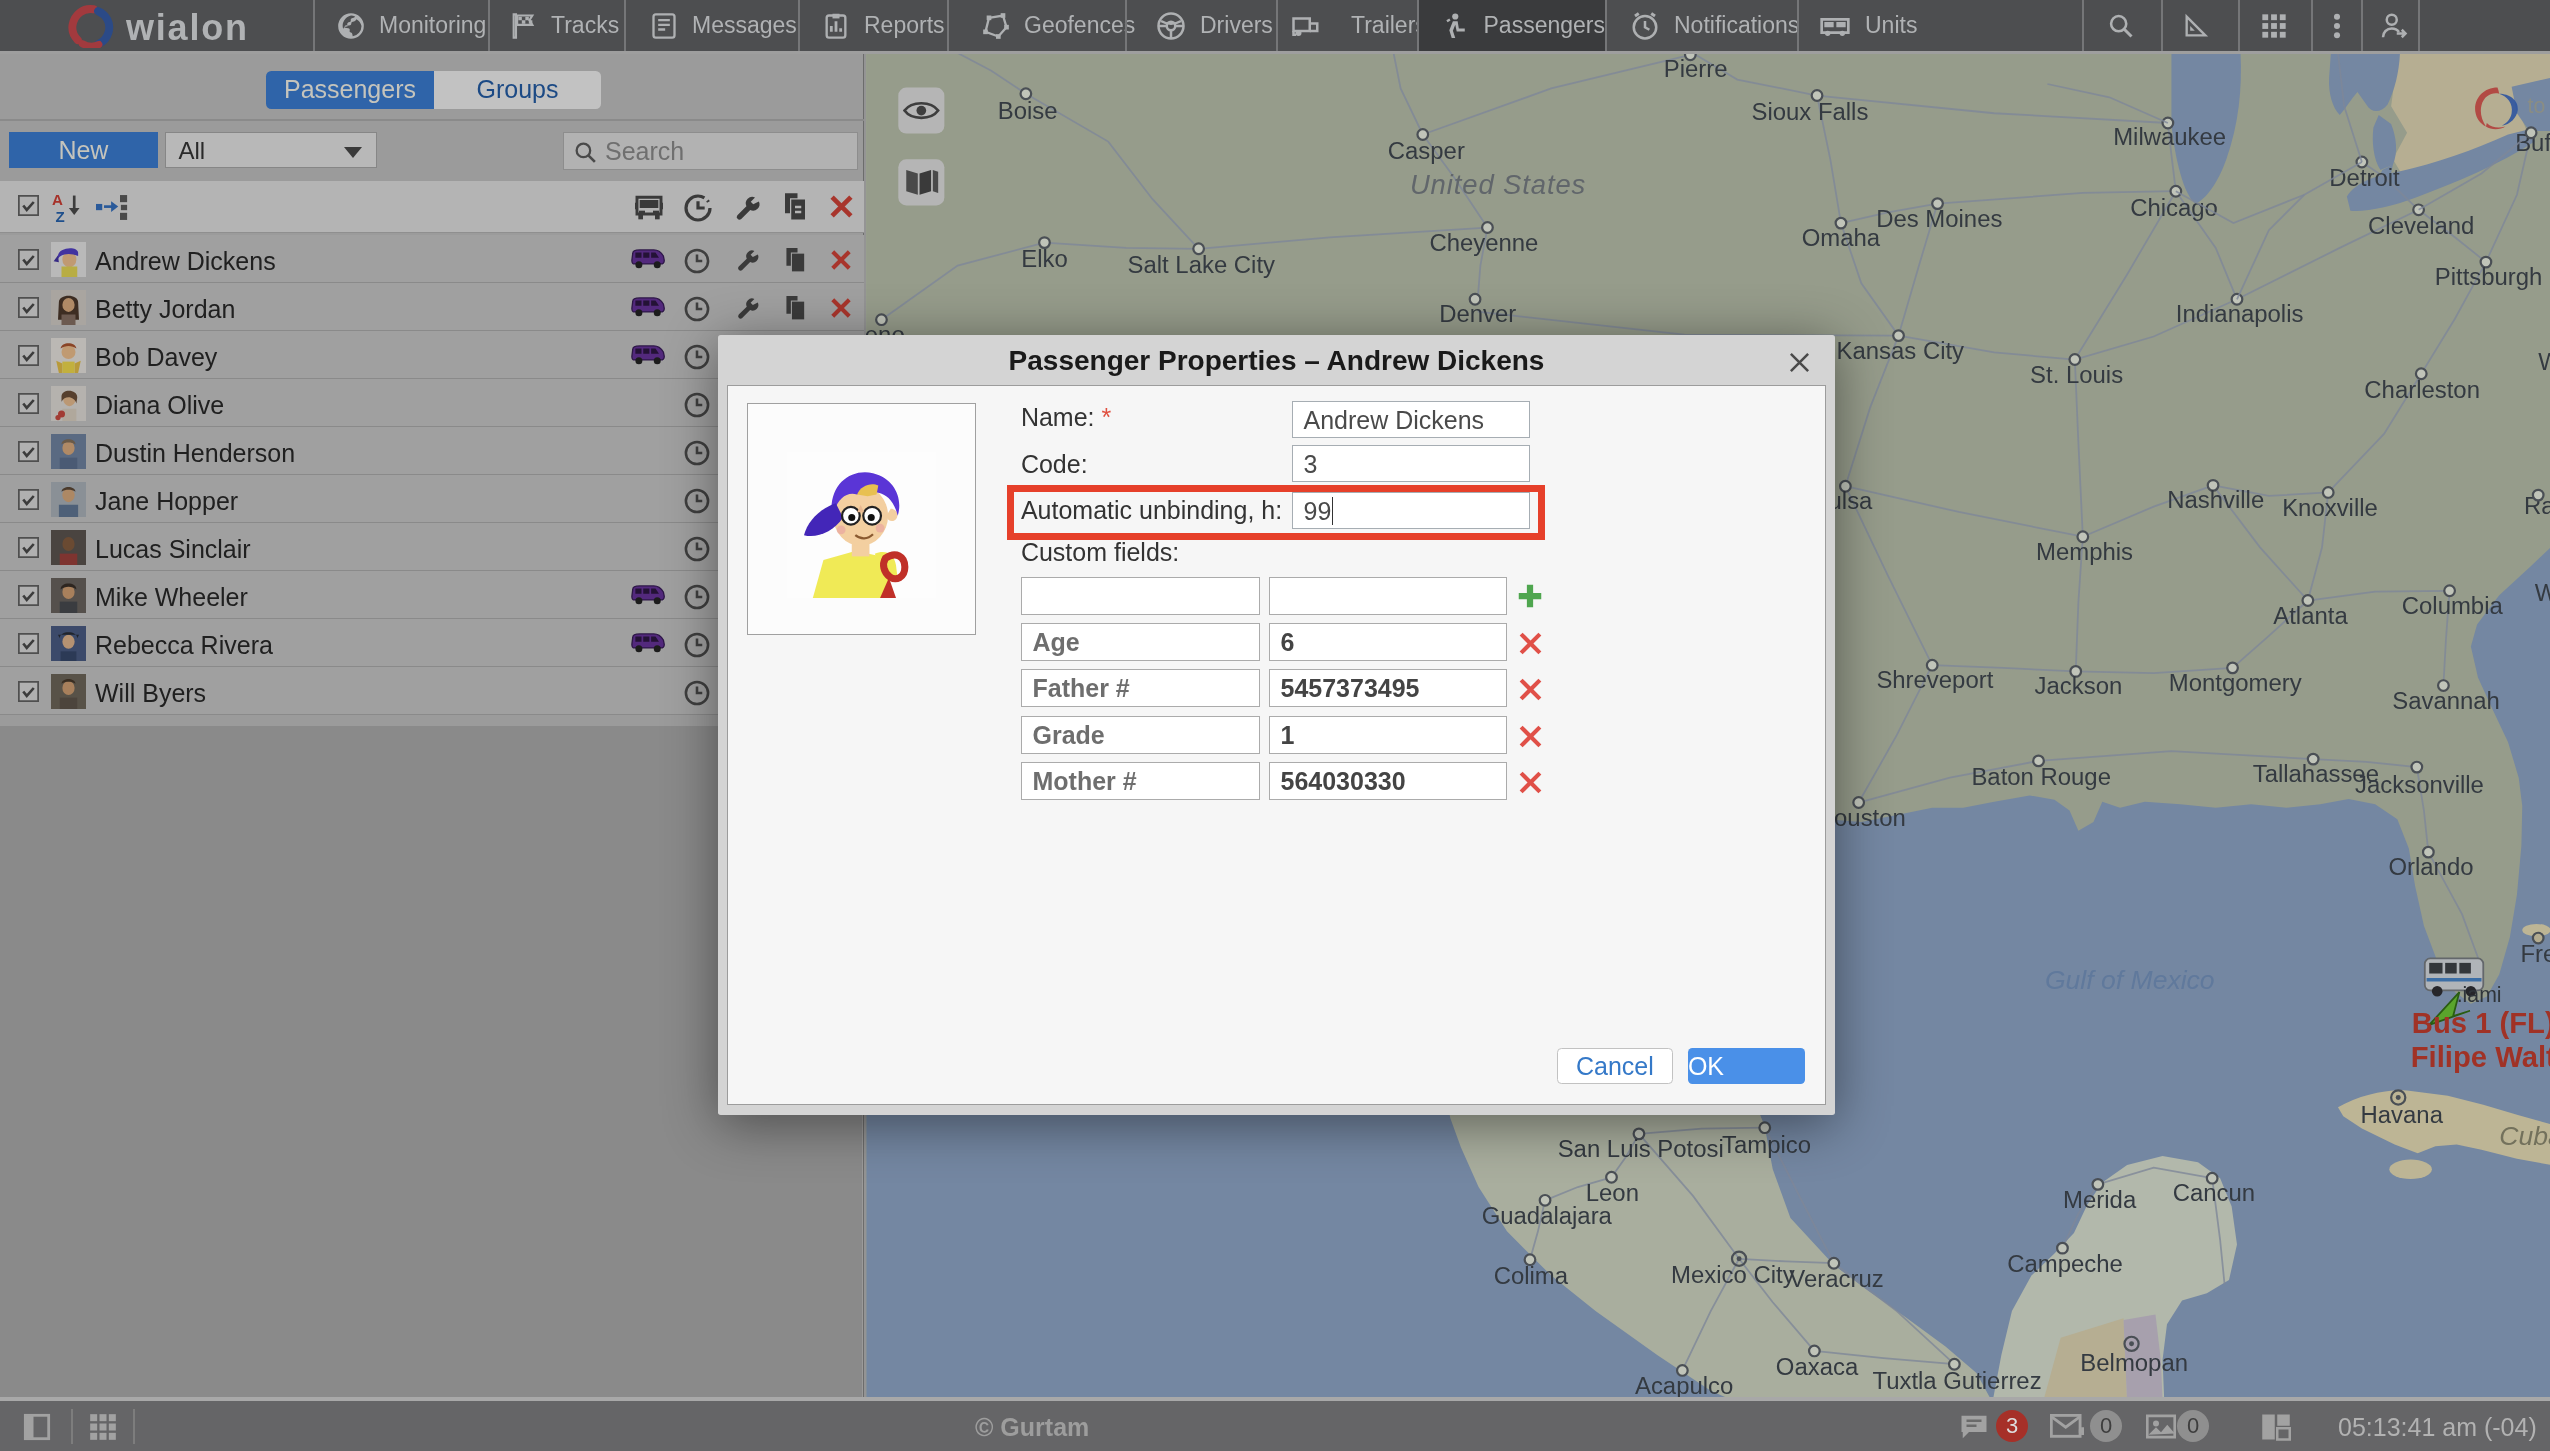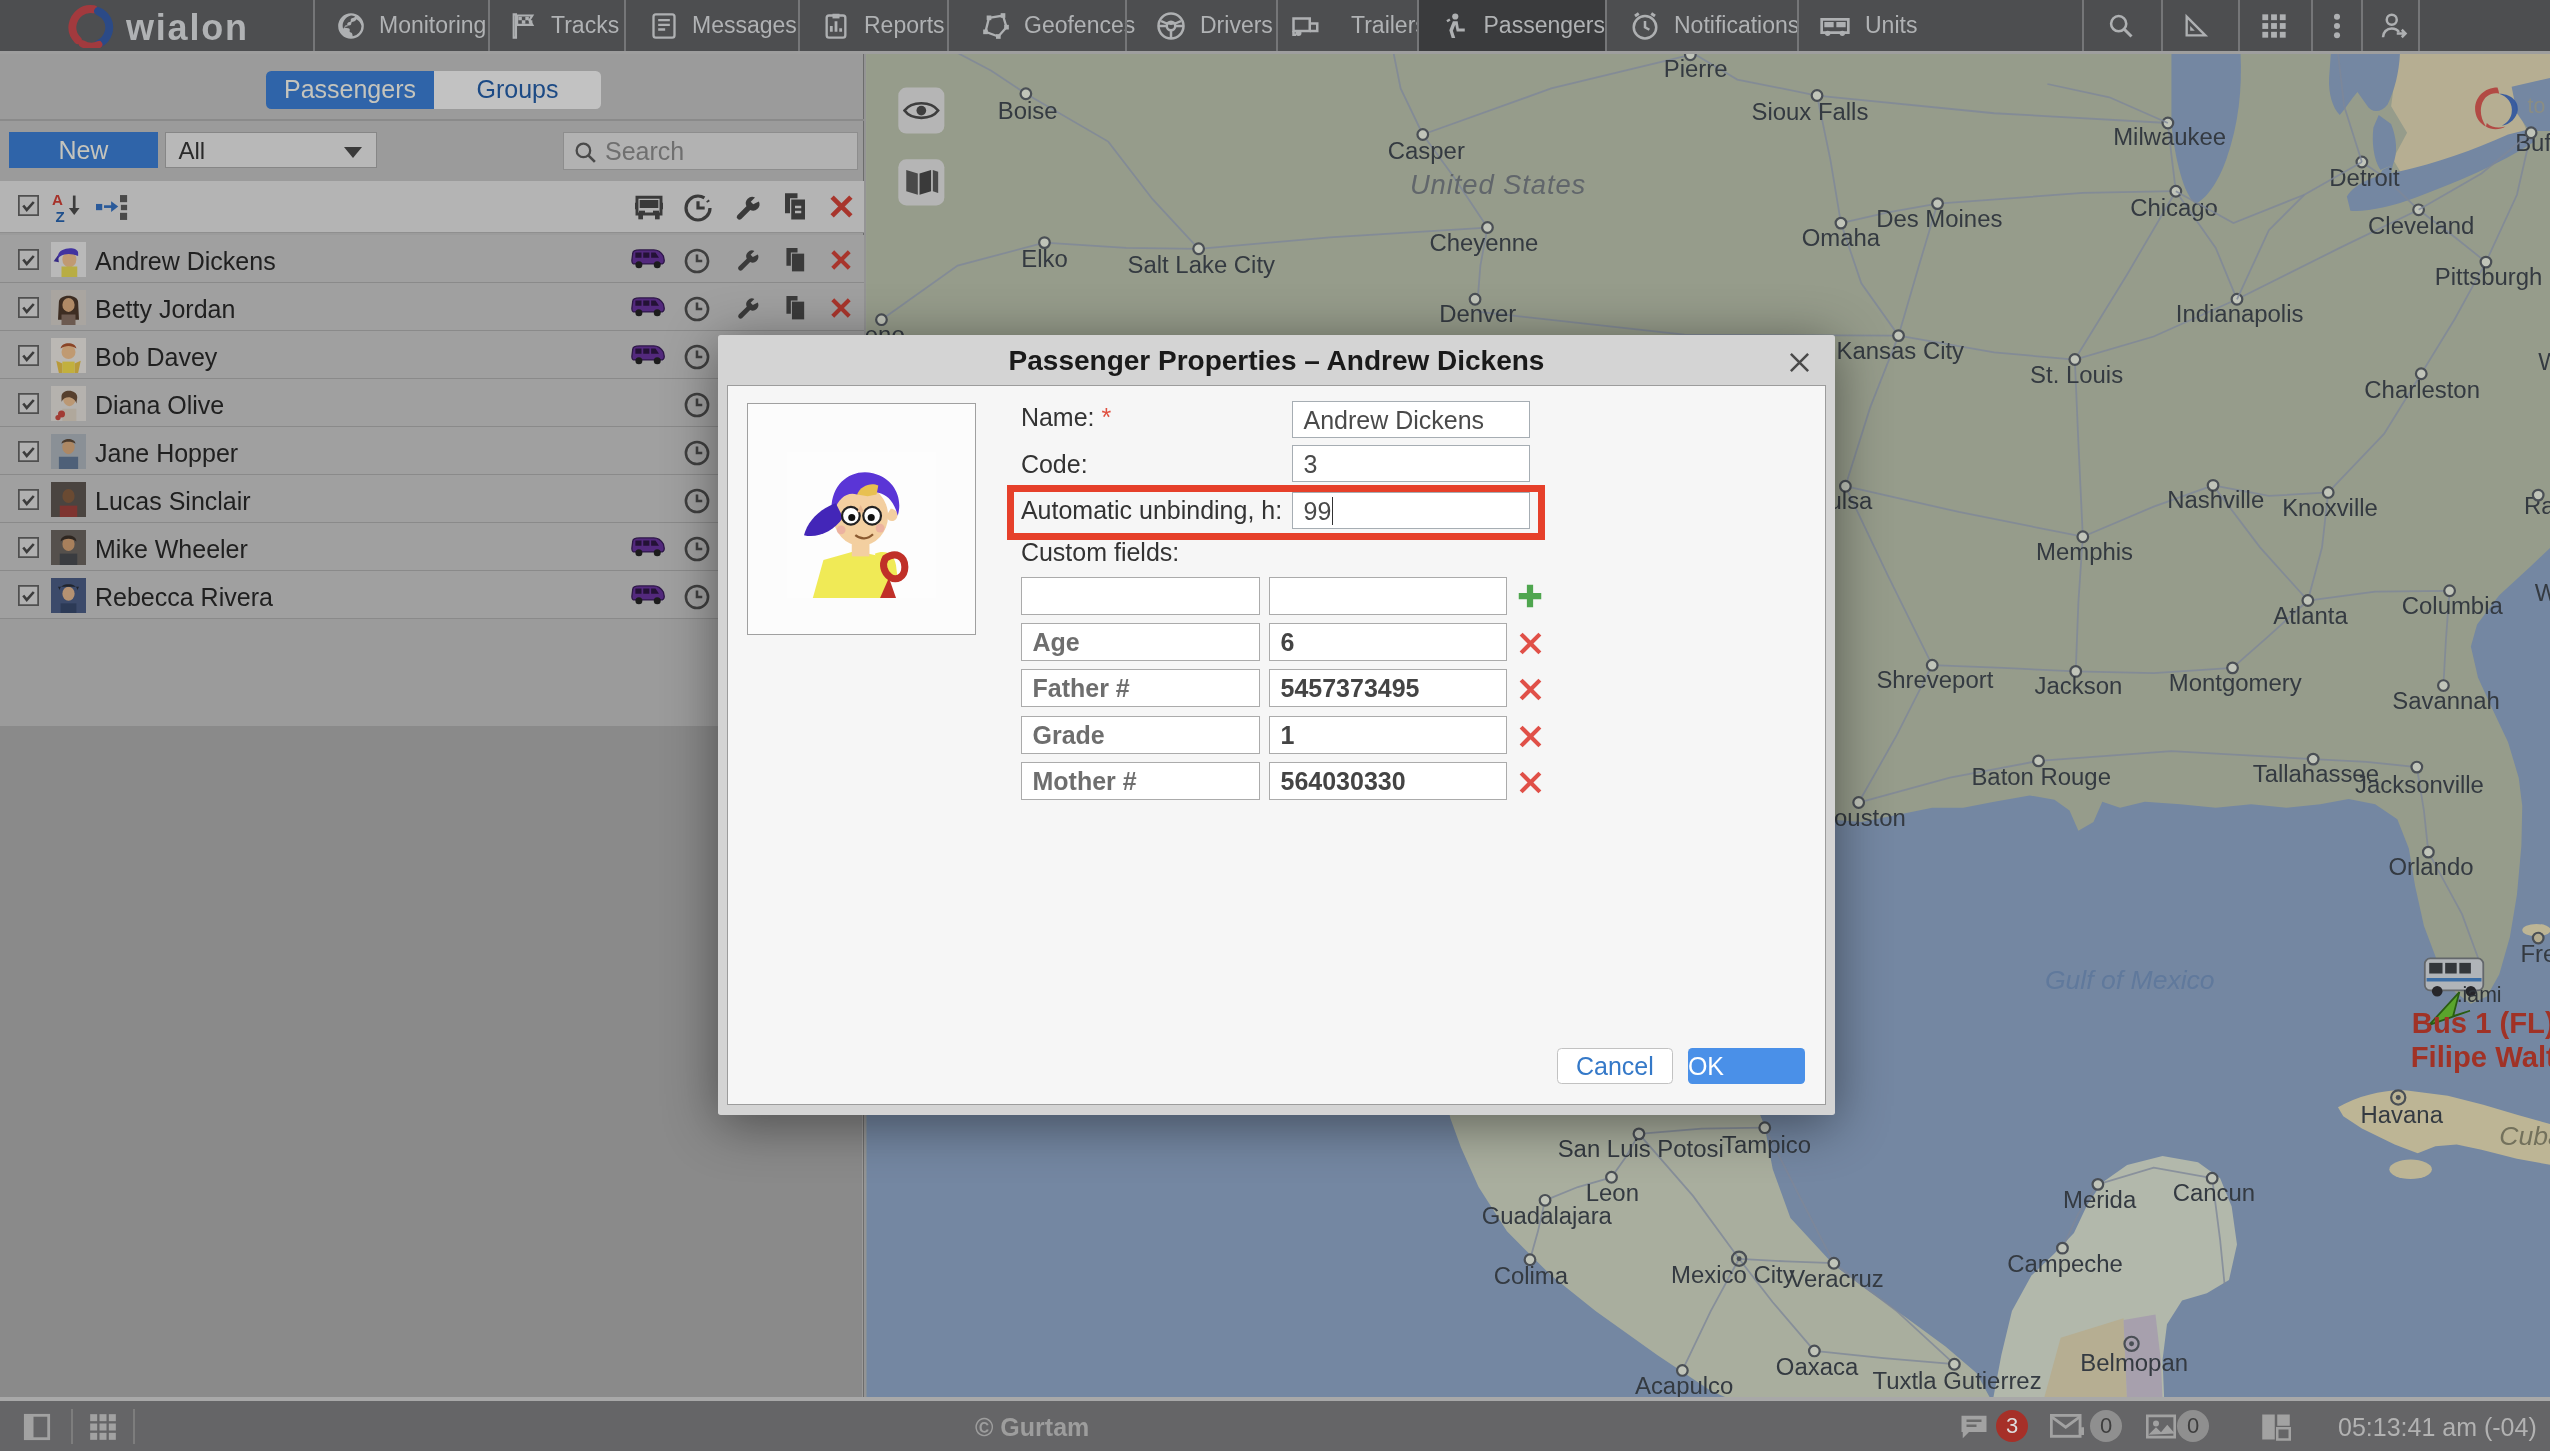--- a/index.html
+++ b/index.html
@@ -349,20 +349,37 @@
             <circle cx="12" cy="12" r="9.5" fill="none" stroke="#3f3f3f" stroke-width="2.2"></circle>
             <path d="M12 6.5V12h4.5" fill="none" stroke="#3f3f3f" stroke-width="2.2"></path>
           </svg>
         </div>
   <div class="row">
           <svg class="cell-cb" width="21" height="21" viewBox="0 0 24 24">
             <rect x="1" y="1" width="22" height="22" fill="#b0b0b0" stroke="#4f4f4f" stroke-width="2"></rect>
             <path d="M6 12l4 5 8-9" fill="none" stroke="#3c3c3c" stroke-width="3"></path>
           </svg>
           <svg class="avatar" viewBox="0 0 40 40">
+            <rect width="40" height="40" fill="#5a6a82"></rect>
+            <ellipse cx="20" cy="16" rx="7" ry="8" fill="#b08a66"></ellipse>
+            <path d="M12 12 C12 4 28 4 28 12 C23 9 17 9 12 12 Z" fill="#6a5a48"></path>
+            <rect x="10" y="27" width="20" height="13" fill="#4a5a74"></rect>
+          </svg>
+          <div class="name">Dustin Henderson</div>
+          <svg class="icell" style="left:683px;top:11.5px;" width="28" height="28" viewBox="0 0 24 24">
+            <circle cx="12" cy="12" r="9.5" fill="none" stroke="#3f3f3f" stroke-width="2.2"></circle>
+            <path d="M12 6.5V12h4.5" fill="none" stroke="#3f3f3f" stroke-width="2.2"></path>
+          </svg>
+        </div>
+  <div class="row">
+          <svg class="cell-cb" width="21" height="21" viewBox="0 0 24 24">
+            <rect x="1" y="1" width="22" height="22" fill="#b0b0b0" stroke="#4f4f4f" stroke-width="2"></rect>
+            <path d="M6 12l4 5 8-9" fill="none" stroke="#3c3c3c" stroke-width="3"></path>
+          </svg>
+          <svg class="avatar" viewBox="0 0 40 40">
             <rect width="40" height="40" fill="#8a9096"></rect>
             <ellipse cx="20" cy="15" rx="7" ry="8" fill="#ad8864"></ellipse>
             <path d="M12 11 C13 4 27 4 28 11 C23 8 17 8 12 11 Z" fill="#4a3a2c"></path>
             <rect x="9" y="26" width="22" height="14" fill="#4e6078"></rect>
           </svg>
           <div class="name">Jane Hopper</div>
           <svg class="icell" style="left:683px;top:11.5px;" width="28" height="28" viewBox="0 0 24 24">
             <circle cx="12" cy="12" r="9.5" fill="none" stroke="#3f3f3f" stroke-width="2.2"></circle>
             <path d="M12 6.5V12h4.5" fill="none" stroke="#3f3f3f" stroke-width="2.2"></path>
           </svg>
@@ -417,20 +434,37 @@
             <path d="M10 14 C10 5 30 5 30 14 L32 10 L8 10 Z" fill="#20242c"></path>
             <rect x="11" y="29" width="18" height="11" fill="#2c3a56"></rect>
           </svg>
           <div class="name">Rebecca Rivera</div>
           <svg class="icell" style="left:631px;top:13.3px;" width="35" height="23" viewBox="0 0 40 26">
             <path d="M2 6 C2 3 5 2 10 2 L26 2 C31 2 34 4 37 9 L38 14 C38 17 37 18 34 18 L4 18 C2 18 1 17 1 14 Z" fill="#53297d" stroke="#2e1748" stroke-width="1.5"></path>
             <path d="M5 5h7v6H5zm9 0h7v6h-7zm9 0h5l4 6h-9z" fill="#241236"></path>
             <circle cx="9" cy="19" r="4" fill="#1c1c1c"></circle>
             <circle cx="30" cy="19" r="4" fill="#1c1c1c"></circle>
           </svg>
+          <svg class="icell" style="left:683px;top:11.5px;" width="28" height="28" viewBox="0 0 24 24">
+            <circle cx="12" cy="12" r="9.5" fill="none" stroke="#3f3f3f" stroke-width="2.2"></circle>
+            <path d="M12 6.5V12h4.5" fill="none" stroke="#3f3f3f" stroke-width="2.2"></path>
+          </svg>
+        </div>
+  <div class="row">
+          <svg class="cell-cb" width="21" height="21" viewBox="0 0 24 24">
+            <rect x="1" y="1" width="22" height="22" fill="#b0b0b0" stroke="#4f4f4f" stroke-width="2"></rect>
+            <path d="M6 12l4 5 8-9" fill="none" stroke="#3c3c3c" stroke-width="3"></path>
+          </svg>
+          <svg class="avatar" viewBox="0 0 40 40">
+            <rect width="40" height="40" fill="#585248"></rect>
+            <ellipse cx="20" cy="16" rx="7" ry="8" fill="#a8805c"></ellipse>
+            <path d="M12 11 C13 4 27 4 28 11 C23 8 17 8 12 11 Z" fill="#3a2e22"></path>
+            <rect x="10" y="27" width="20" height="13" fill="#4c443c"></rect>
+          </svg>
+          <div class="name">Will Byers</div>
           <svg class="icell" style="left:683px;top:11.5px;" width="28" height="28" viewBox="0 0 24 24">
             <circle cx="12" cy="12" r="9.5" fill="none" stroke="#3f3f3f" stroke-width="2.2"></circle>
             <path d="M12 6.5V12h4.5" fill="none" stroke="#3f3f3f" stroke-width="2.2"></path>
           </svg>
         </div>
   </div>
 </div>
 
 <div id="map-wrap" style="position:absolute;left:866px;top:53px;width:1685px;height:1344px;overflow:hidden;background:#9aa092;">
 <svg width="1685" height="1344" viewBox="977 60 1901 1517" font-family="Liberation Sans, sans-serif">

